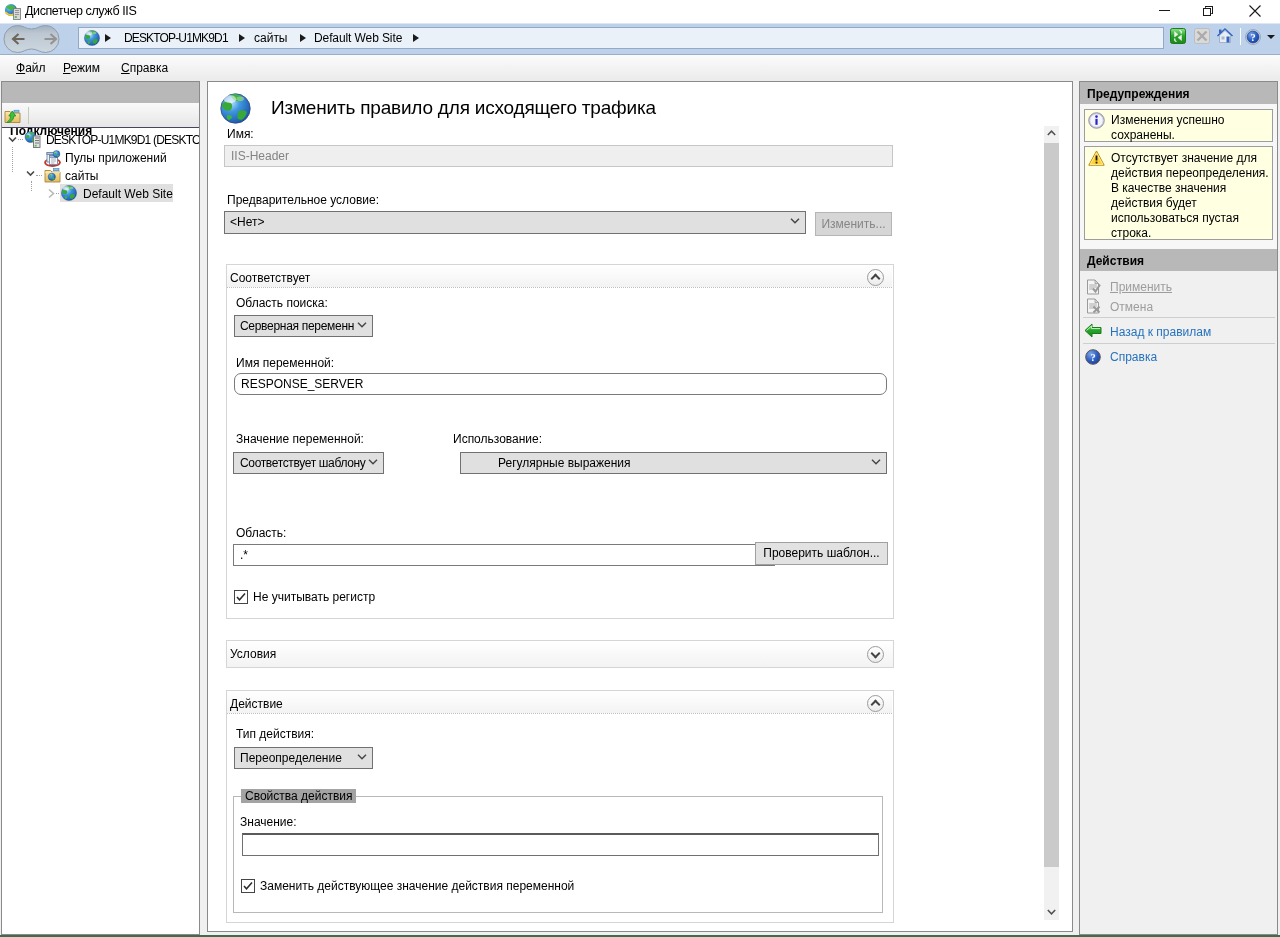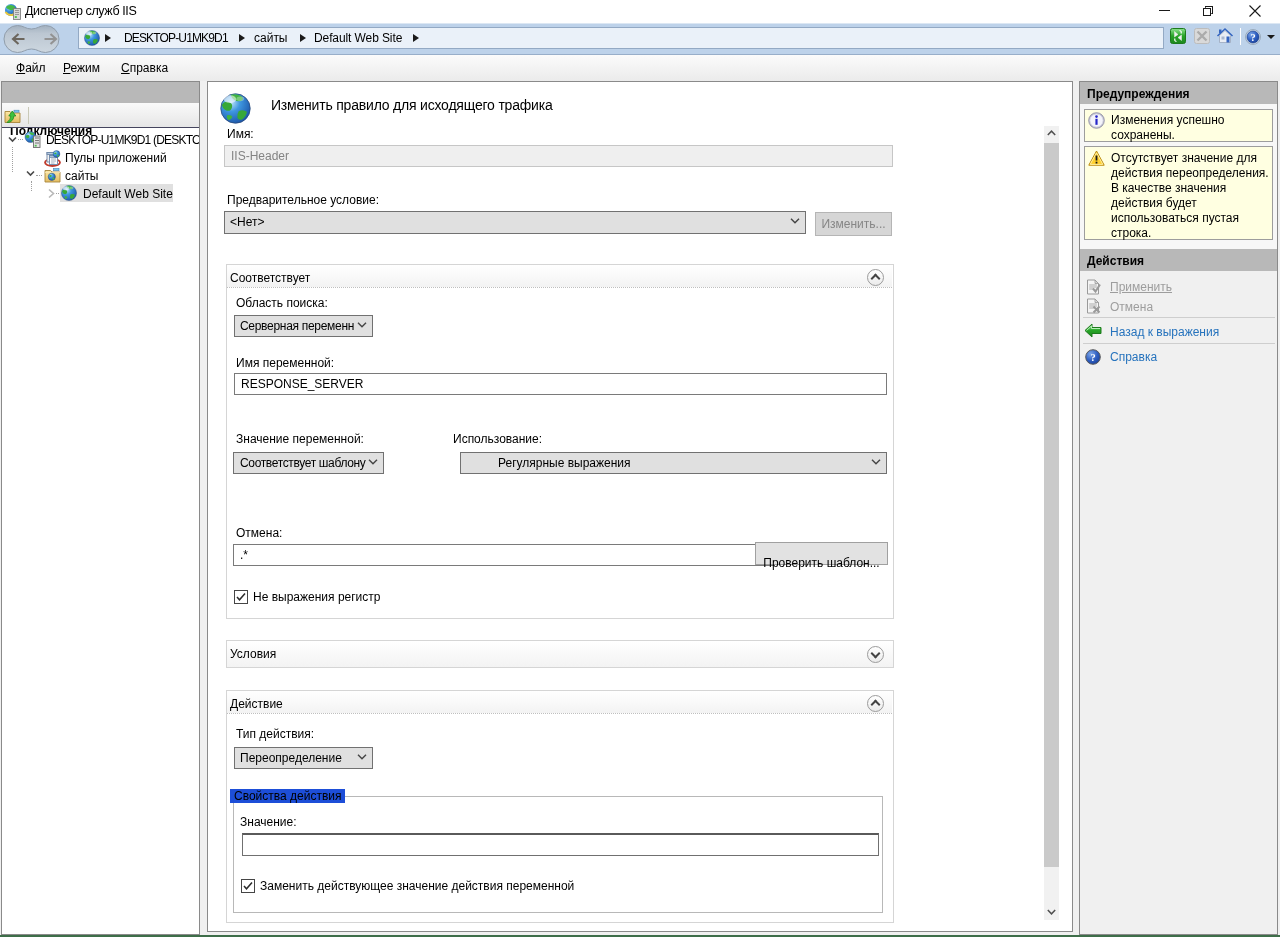--- a/index.html
+++ b/index.html
@@ -230,21 +230,21 @@
     </svg>
   </div>
 <div class="abs label" style="left:83px;top:187px;">Default Web Site</div>
 
 <div class="abs" style="left:207px;top:81px;width:866px;height:851px;background:#ffffff;border:1px solid #8a8a8a;"></div>
 <div class="abs" id="icon-globe31" style="left:220px;top:93px;">
     <svg width="31" height="31">
       <use href="#globe" width="31" height="31"></use>
     </svg>
   </div>
-<div class="abs" style="left:271px;top:97px;font-size:14px;letter-spacing:-0.2px;color:#000;">Изменить правило для исходящего трафика</div>
+<div class="abs" style="left:271px;top:97px;font-size:19px;letter-spacing:-0.2px;color:#000;">Изменить правило для исходящего трафика</div>
 <div class="abs label" style="left:227px;top:127px;">Имя:</div>
 <div class="abs" style="left:224px;top:145px;width:669px;height:22px;background:#efefef;border:1px solid #c6c6c6;color:#838383;padding:3px 0 0 6px;">IIS-Header</div>
 <div class="abs label" style="left:227px;top:193px;">Предварительное условие:</div>
 <div class="abs combo" style="left:224px;top:211px;width:582px;height:23px;"></div>
 <div class="abs label" style="left:230px;top:215px;">&lt;Нет&gt;</div>
 <div class="abs" id="cmb-chev1" style="left:790px;top:218px;">
     <svg width="10" height="6" viewBox="0 0 10 6">
       <path d="M1 0.8 L5 4.8 L9 0.8" fill="none" stroke="#444" stroke-width="1.4"></path>
     </svg>
   </div>
@@ -257,46 +257,46 @@
 <div class="abs chev chevup" style="left:872px;top:275px;"></div>
 <div class="abs label" style="left:236px;top:296px;">Область поиска:</div>
 <div class="abs combo" style="left:234px;top:315px;width:139px;height:22px;"></div>
 <div class="abs label" style="left:240px;top:319px;letter-spacing:-0.3px;">Серверная переменн</div>
 <div class="abs" id="cmb-chev2" style="left:357px;top:322px;">
     <svg width="10" height="6" viewBox="0 0 10 6">
       <path d="M1 0.8 L5 4.8 L9 0.8" fill="none" stroke="#444" stroke-width="1.4"></path>
     </svg>
   </div>
 <div class="abs label" style="left:236px;top:356px;">Имя переменной:</div>
-<div class="abs tbox" style="left:234px;top:373px;width:653px;height:22px;padding:3px 0 0 6px;">RESPONSE_SERVER</div>
+<div class="abs tbox" style="left:234px;top:373px;width:653px;height:22px;padding:3px 0 0 6px;border-radius:7px;">RESPONSE_SERVER</div>
 <div class="abs label" style="left:236px;top:432px;">Значение переменной:</div>
 <div class="abs label" style="left:453px;top:432px;">Использование:</div>
 <div class="abs combo" style="left:233px;top:452px;width:151px;height:22px;"></div>
 <div class="abs label" style="left:240px;top:456px;letter-spacing:-0.35px;">Соответствует шаблону</div>
 <div class="abs" id="cmb-chev3" style="left:368px;top:459px;">
     <svg width="10" height="6" viewBox="0 0 10 6">
       <path d="M1 0.8 L5 4.8 L9 0.8" fill="none" stroke="#444" stroke-width="1.4"></path>
     </svg>
   </div>
 <div class="abs combo" style="left:460px;top:452px;width:427px;height:22px;"></div>
 <div class="abs label" style="left:466px;top:456px;margin-left:32px;">Регулярные выражения</div>
 <div class="abs" id="cmb-chev4" style="left:871px;top:459px;">
     <svg width="10" height="6" viewBox="0 0 10 6">
       <path d="M1 0.8 L5 4.8 L9 0.8" fill="none" stroke="#444" stroke-width="1.4"></path>
     </svg>
   </div>
-<div class="abs label" style="left:236px;top:526px;">Отмена:</div>
+<div class="abs label" style="left:236px;top:526px;">Область:</div>
 <div class="abs tbox" style="left:233px;top:544px;width:542px;height:22px;padding:3px 0 0 6px;">.*</div>
-<div class="abs" style="left:755px;top:542px;width:133px;height:23px;background:#e2e2e2;border:1px solid #a0a0a0;color:#000;text-align:center;padding-top:13px;">Проверить шаблон...</div>
+<div class="abs" style="left:755px;top:542px;width:133px;height:23px;background:#e2e2e2;border:1px solid #a0a0a0;color:#000;text-align:center;padding-top:3px;">Проверить шаблон...</div>
 <div class="abs" id="cbx1" style="left:234px;top:590px;width:14px;height:14px;background:#fff;border:1px solid #454545;">
     <svg width="12" height="12" viewBox="0 0 12 12">
       <path d="M2 6 L4.5 8.8 L10 2.5" fill="none" stroke="#2b2b2b" stroke-width="1.5"></path>
     </svg>
   </div>
-<div class="abs label" style="left:253px;top:590px;">Не выражения регистр</div>
+<div class="abs label" style="left:253px;top:590px;">Не учитывать регистр</div>
 
 <div class="abs seccap" style="left:226px;top:640px;width:668px;height:28px;background:linear-gradient(#ffffff,#f3f3f3);"></div>
 <div class="abs label" style="left:230px;top:647px;">Условия</div>
 <div class="abs circbtn" style="left:867px;top:646px;"></div>
 <div class="abs chev chevdn" style="left:872px;top:650px;"></div>
 
 <div class="abs seccap" style="left:226px;top:690px;width:668px;height:233px;"></div>
 <div class="abs sechdr" style="left:227px;top:691px;width:665px;height:23px;"></div>
 <div class="abs label" style="left:230px;top:697px;">Действие</div>
 <div class="abs circbtn" style="left:867px;top:695px;"></div>
@@ -304,21 +304,21 @@
 <div class="abs label" style="left:236px;top:727px;">Тип действия:</div>
 <div class="abs combo" style="left:234px;top:747px;width:139px;height:22px;"></div>
 <div class="abs label" style="left:240px;top:751px;">Переопределение</div>
 <div class="abs" id="cmb-chev5" style="left:357px;top:754px;">
     <svg width="10" height="6" viewBox="0 0 10 6">
       <path d="M1 0.8 L5 4.8 L9 0.8" fill="none" stroke="#444" stroke-width="1.4"></path>
     </svg>
   </div>
 
 <div class="abs" style="left:233px;top:796px;width:650px;height:117px;border:1px solid #b8b8b8;"></div>
-<div class="abs label" style="left:230px;top:789px;background:#1d4ed8;padding:0 4px;">Свойства действия</div>
+<div class="abs label" style="left:241px;top:789px;background:#a3a3a3;padding:0 4px;">Свойства действия</div>
 <div class="abs label" style="left:240px;top:815px;">Значение:</div>
 <div class="abs" style="left:242px;top:833px;width:637px;height:23px;background:#fff;border:1px solid #707070;border-top:2px solid #5a5a5a;"></div>
 <div class="abs" id="cbx2" style="left:241px;top:879px;width:14px;height:14px;background:#fff;border:1px solid #454545;">
     <svg width="12" height="12" viewBox="0 0 12 12">
       <path d="M2 6 L4.5 8.8 L10 2.5" fill="none" stroke="#2b2b2b" stroke-width="1.5"></path>
     </svg>
   </div>
 <div class="abs label" style="left:260px;top:879px;">Заменить действующее значение действия переменной</div>
 
 <div class="abs" style="left:1044px;top:126px;width:15px;height:794px;background:#f1f1f1;"></div>
@@ -375,21 +375,21 @@
     </svg>
   </div>
 <div class="abs label" style="left:1110px;top:300px;color:#9d9d9d;">Отмена</div>
 <div class="abs" style="left:1083px;top:317px;width:192px;height:1px;background:#cecece;"></div>
 <div class="abs" id="icon-backarr" style="left:1084px;top:323px;">
     <svg width="18" height="15" viewBox="0 0 18 15">
 <path d="M1 7.5 L8 1 V4.5 H17 V10.5 H8 V14 Z" fill="url(#gGreen)" stroke="#1d7a1d" stroke-width="1"></path>
 <path d="M2.5 7.5 L7.5 3 V5.5 H16" fill="none" stroke="#b8f0b8" stroke-width="1"></path>
 </svg>
   </div>
-<div class="abs label" style="left:1110px;top:325px;color:#2673bd;">Назад к выражения</div>
+<div class="abs label" style="left:1110px;top:325px;color:#2673bd;">Назад к правилам</div>
 <div class="abs" style="left:1083px;top:343px;width:192px;height:1px;background:#cecece;"></div>
 <div class="abs" id="icon-help16b" style="left:1085px;top:349px;">
     <svg width="16" height="16" viewBox="0 0 16 16">
 <circle cx="8" cy="8" r="7.3" fill="url(#gHelp)" stroke="#5a5a5a" stroke-width="1"></circle>
 <text x="8" y="11.6" text-anchor="middle" font-family="Liberation Serif,serif" font-size="10.5" font-weight="bold" fill="#fff">?</text>
 </svg>
   </div>
 <div class="abs label" style="left:1110px;top:350px;color:#2673bd;">Справка</div>
 
 <div class="abs" style="left:0;top:935px;width:1280px;height:2px;background:#3e6e49;"></div>

